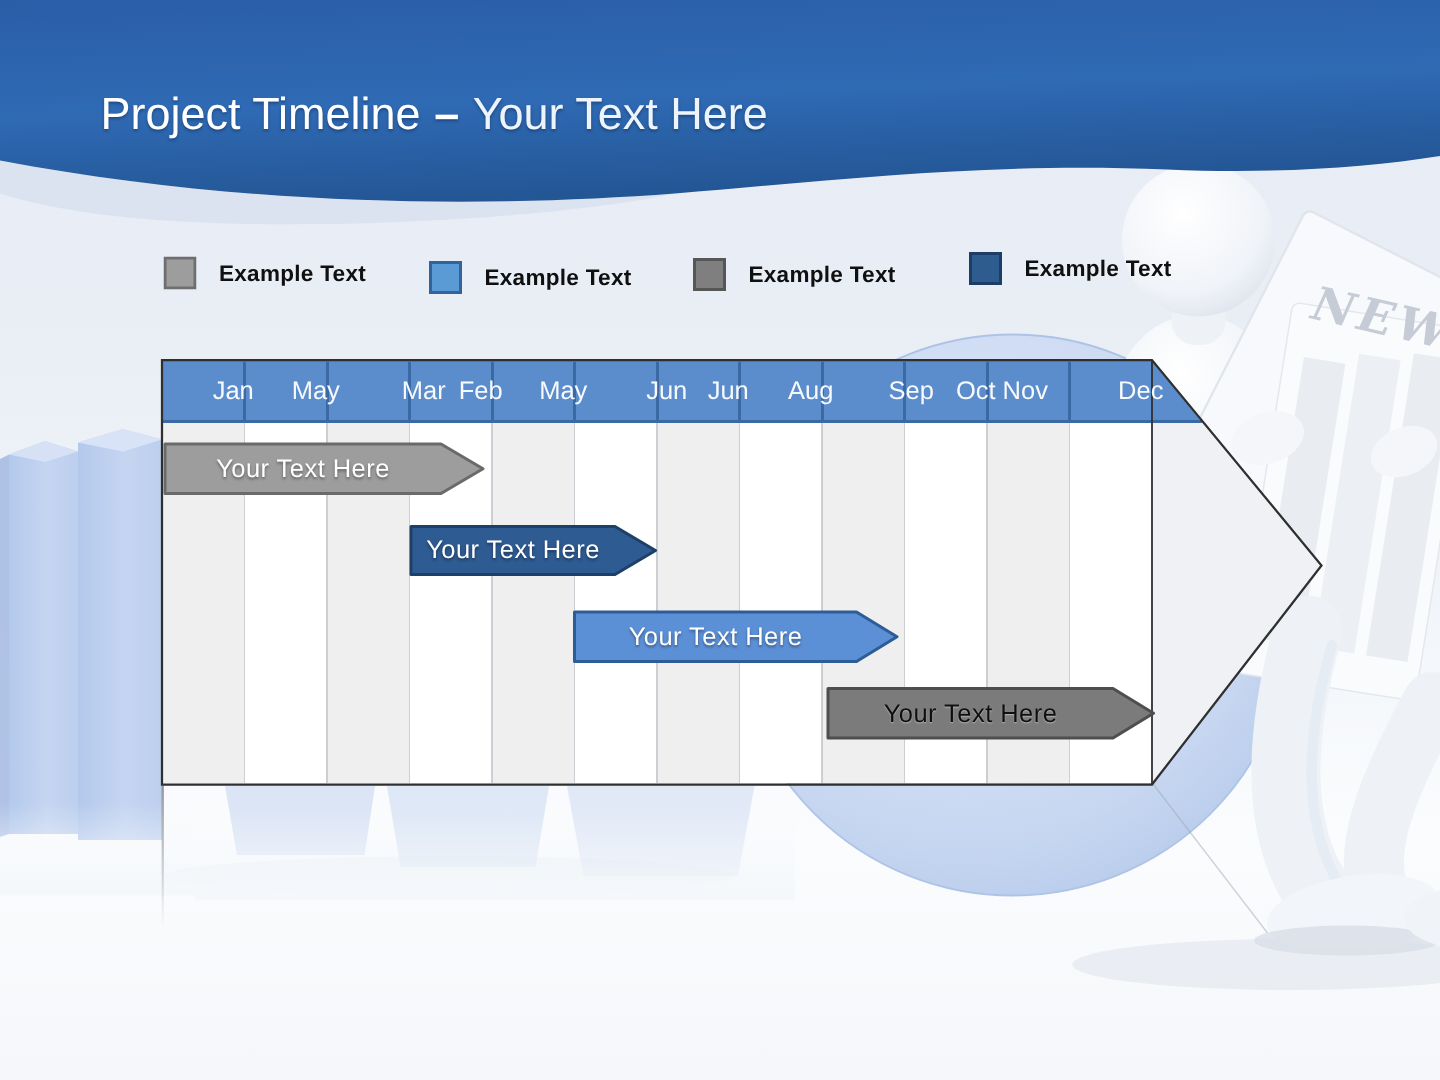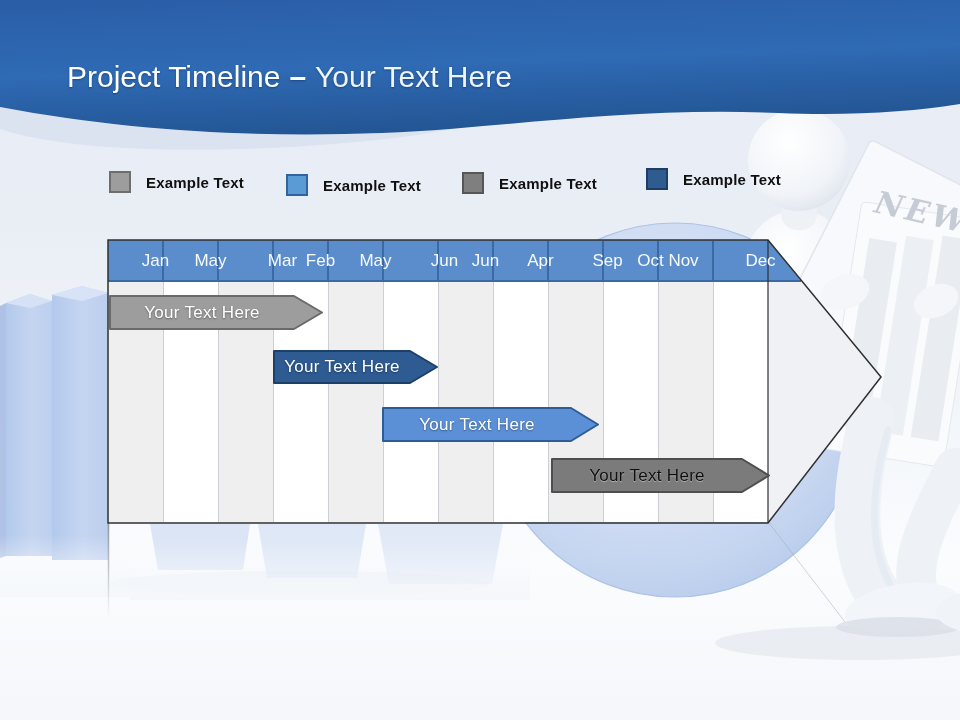--- a/index.html
+++ b/index.html
@@ -180,21 +180,21 @@
   <path d="M552,459 H742 L769,475.5 L742,492 H552 Z" stroke-width="2" stroke-linejoin="round" fill="#7b7b7b" stroke="#4e4e4e"></path>
 </svg>
 
 <span class="abs month" style="left:108px">Jan</span>
 <span class="abs month" style="left:163px">May</span>
 <span class="abs month" style="left:235px">Mar</span>
 <span class="abs month" style="left:273px">Feb</span>
 <span class="abs month" style="left:328px">May</span>
 <span class="abs month" style="left:397px">Jun</span>
 <span class="abs month" style="left:438px">Jun</span>
-<span class="abs month" style="left:493px">Apr</span>
+<span class="abs month" style="left:493px">Aug</span>
 <span class="abs month" style="left:560px">Sep</span>
 <span class="abs month" style="left:603px">Oct</span>
 <span class="abs month" style="left:636px">Nov</span>
 <span class="abs month" style="left:713px">Dec</span>
 
 <span id="bar-label-1" class="abs bar-label light">Your Text Here</span>
 <span id="bar-label-2" class="abs bar-label light">Your Text Here</span>
 <span id="bar-label-3" class="abs bar-label light">Your Text Here</span>
 <span id="bar-label-4" class="abs bar-label dark">Your Text Here</span>
 

